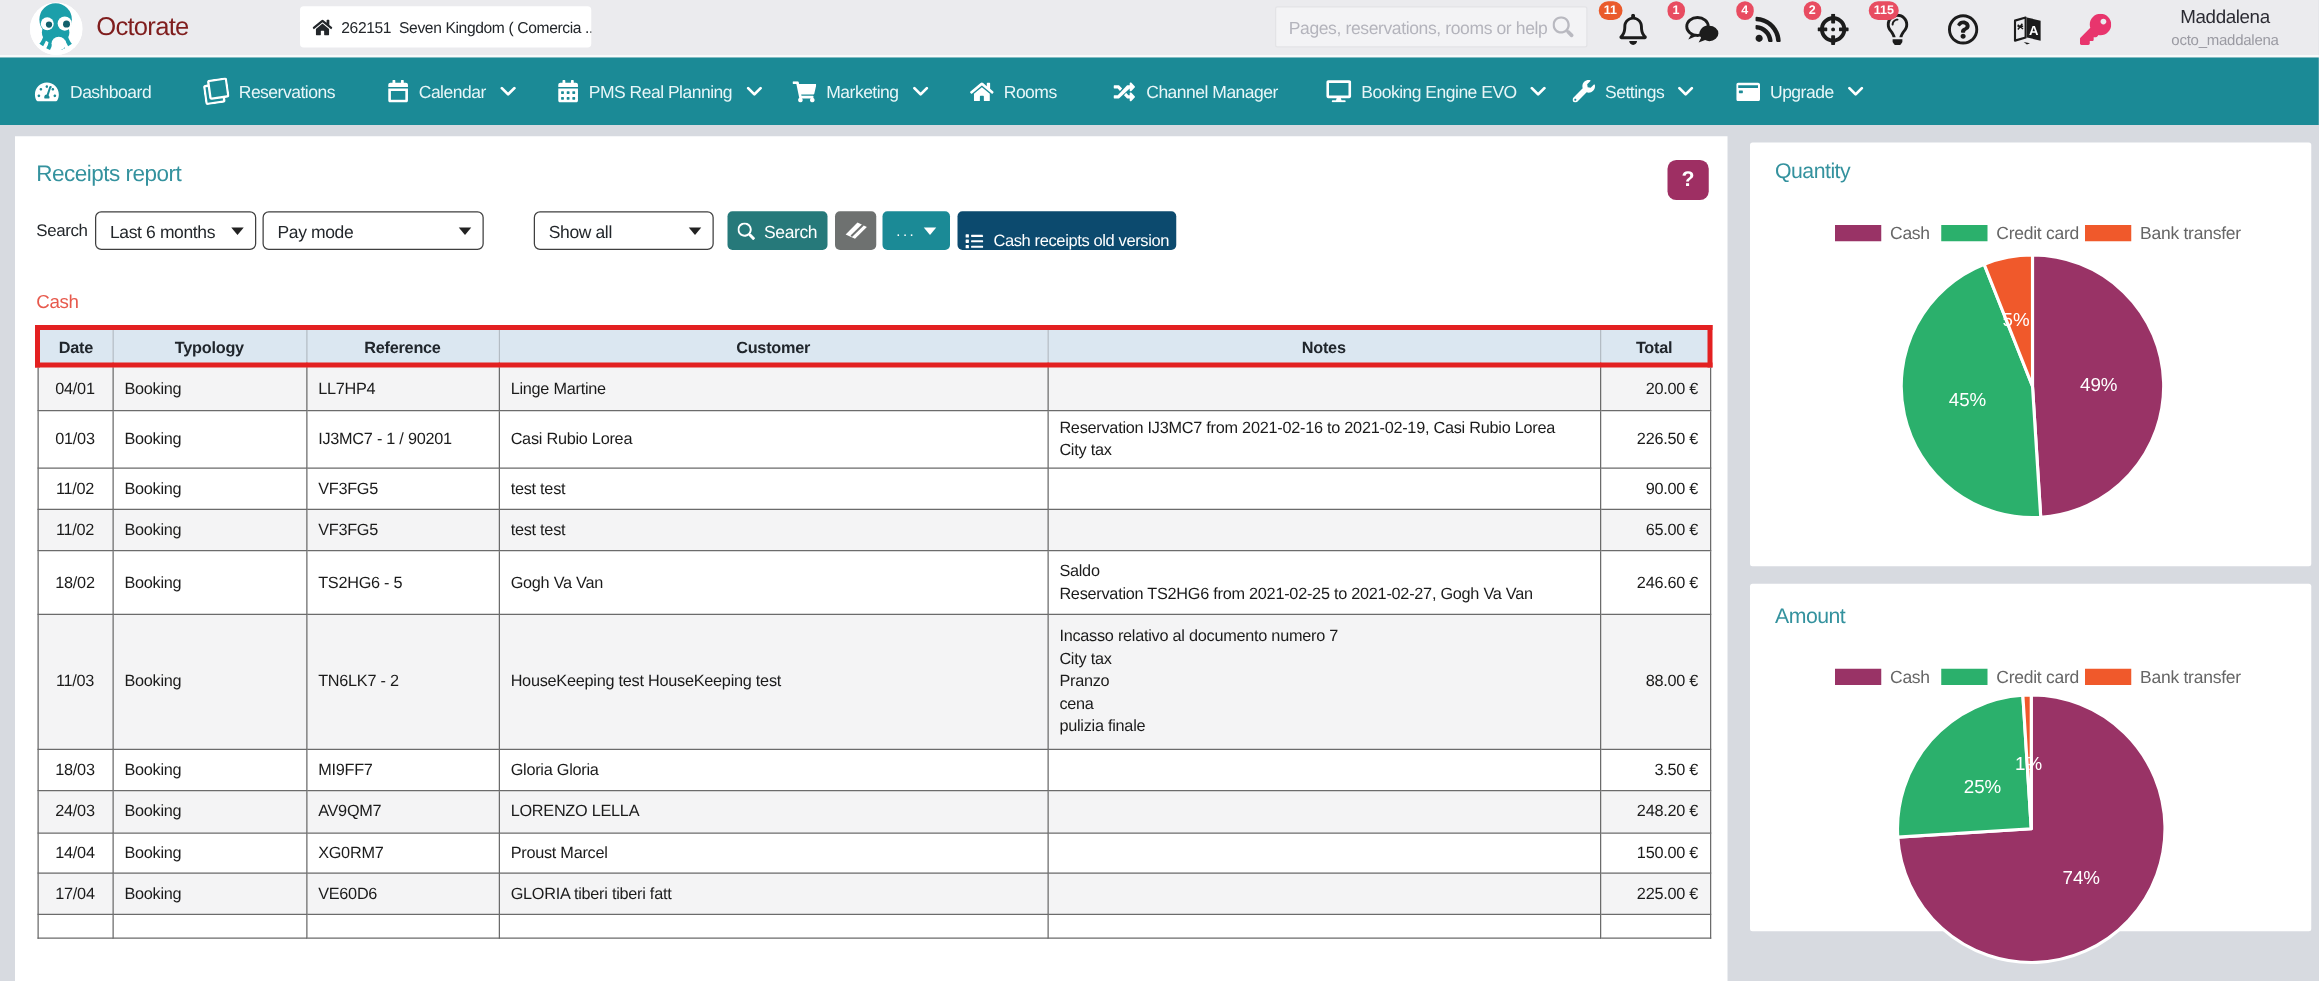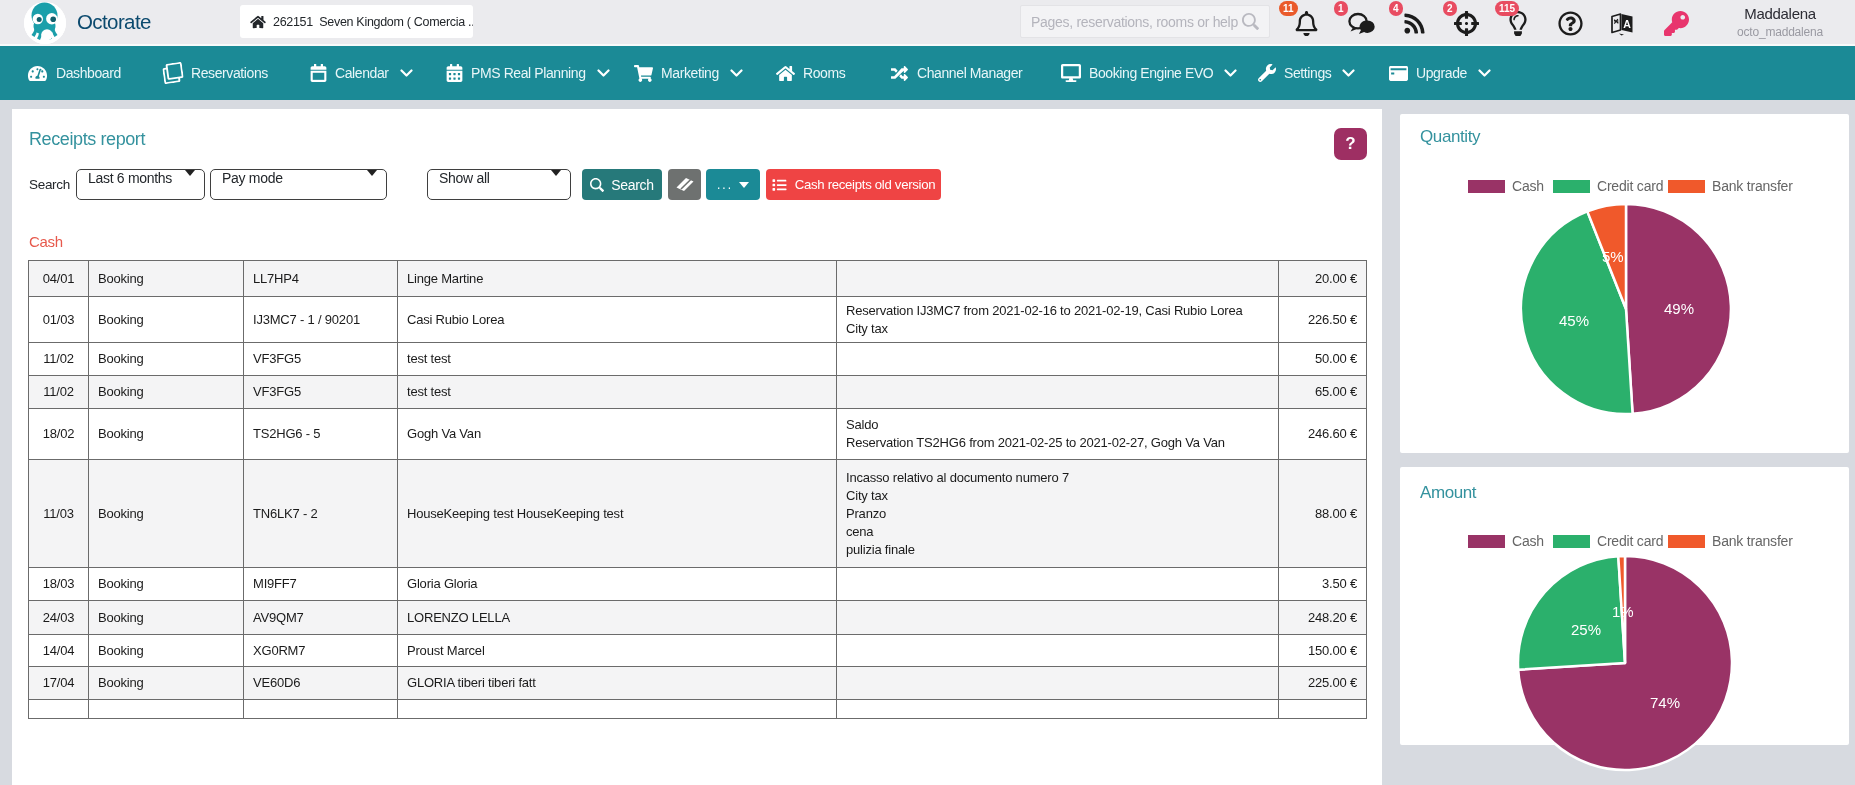--- a/index.html
+++ b/index.html
@@ -1,39 +1,39 @@
 <!DOCTYPE html>
 <html><head>
 <meta charset="utf-8">
 <style>
 * { margin:0; padding:0; box-sizing:border-box; }
 html,body { width:1855px; height:785px; overflow:hidden; background:#d7dae0; font-family:"Liberation Sans", sans-serif; }
 .abs { position:absolute; }
 
 #tophdr { position:absolute; left:0; top:0; width:1855px; height:46px; background:#ebebee; border-bottom:2px solid #f8fafa; }
 #logo-circle { position:absolute; left:24px; top:2px; width:42px; height:42px; border-radius:50%; background:#fff; }
-#brand { position:absolute; left:77px; top:10px; font-size:20.5px; color:#0c4a6e; letter-spacing:-0.6px; }
+#brand { position:absolute; left:77px; top:10px; font-size:20.5px; color:#7f1d1d; letter-spacing:-0.6px; }
 #crumb { position:absolute; left:240px; top:5px; width:233px; height:33px; background:#fff; border-radius:3px; padding:0 10px; display:flex; align-items:center; font-size:12.5px; color:#23272b; letter-spacing:-0.3px; white-space:nowrap; overflow:hidden; }
 #hsearch { position:absolute; left:1020px; top:5px; width:250px; height:33px; background:#f3f3f5; border:1px solid #e3e3e6; border-radius:2px; display:flex; align-items:center; padding:0 10px; }
 #hsearch span { color:#b4b4bc; font-size:14px; letter-spacing:-0.3px; }
 .hicon { position:absolute; top:10px; }
 .badge { position:absolute; top:1px; height:15px; border-radius:8px; background:#e84c61; color:#fff; font-size:10px; font-weight:bold; display:flex; align-items:center; justify-content:center; padding:0 4px; }
 #uname { position:absolute; left:1700px; top:5px; width:160px; text-align:center; }
 #uname .n1 { font-size:15px; color:#2b2b33; letter-spacing:-0.3px; }
 #uname .n2 { font-size:12px; color:#9a9aa2; margin-top:3px; letter-spacing:-0.2px; }
 
 #nav { position:absolute; left:0; top:46px; width:1855px; height:54px; background:#1b8a96; }
 .nitem { position:absolute; top:46px; height:54px; display:flex; align-items:center; gap:8px; color:#e8f6f8; font-size:14px; letter-spacing:-0.4px; }
 .chev { margin-left:3px; }
 
 #panel { position:absolute; left:12px; top:109px; width:1370px; height:676px; background:#fff; }
 #rtitle { position:absolute; left:29px; top:129px; font-size:18px; color:#34929e; letter-spacing:-0.4px; }
 #helpbtn { position:absolute; left:1334px; top:128px; width:33px; height:32px; background:#9e2f63; border-radius:7px; color:#fff; font-size:17px; font-weight:bold; display:flex; align-items:center; justify-content:center; }
 #slabel { position:absolute; left:29px; top:177px; font-size:13.5px; color:#23272b; letter-spacing:-0.3px; }
-.sel { position:absolute; top:169px; height:31px; background:#fff; border:1px solid #3f3f3f; border-radius:5px; display:flex; justify-content:space-between; padding:0 9px 0 11px; font-size:14px; color:#23272b; letter-spacing:-0.3px; white-space:nowrap; }
+.sel { position:absolute; top:169px; height:31px; background:#fff; border:1px solid #3f3f3f; border-radius:5px; display:flex; align-items:center; justify-content:space-between; padding:0 9px 0 11px; font-size:14px; color:#23272b; letter-spacing:-0.3px; white-space:nowrap; }
 .sel .car { width:0; height:0; border-left:5px solid transparent; border-right:5px solid transparent; border-top:6px solid #222; margin-left:10px; }
 .btn { position:absolute; top:169px; height:31px; border-radius:4px; color:#fff; display:flex; align-items:center; justify-content:center; font-size:14px; letter-spacing:-0.3px; white-space:nowrap; }
 #cashlbl { position:absolute; left:29px; top:233px; font-size:15px; color:#e7594c; letter-spacing:-0.3px; }
 
 table { border-collapse:collapse; table-layout:fixed; }
 #tbl { position:absolute; left:28px; top:260px; width:1338px; font-size:13px; color:#1b1b1b; }
 #tbl th { background:#dbe7f1; color:#20262c; font-weight:bold; font-size:13px; height:30px; border-left:1px solid #b3bcc4; text-align:center; letter-spacing:-0.2px; }
 #tbl td { border:1px solid #6b6b6b; padding:0 9px; line-height:18px; letter-spacing:-0.2px; vertical-align:middle; }
 #tbl tr.odd td { background:#f4f4f5; }
 #hdrrow { border:4px solid #e32021; }
@@ -172,35 +172,43 @@
 <div class="btn" style="left:582px;width:80px;background:#26797a;"><svg width="14" height="14" viewBox="0 0 512 512" fill="#fff" style="margin-right:7px">
       <path d="M505 442.7L405.3 343c-4.5-4.5-10.6-7-17-7H372c27.6-35.3 44-79.7 44-128C416 93.1 322.9 0 208 0S0 93.1 0 208s93.1 208 208 208c48.3 0 92.7-16.4 128-44v16.3c0 6.4 2.5 12.5 7 17l99.7 99.7c9.4 9.4 24.6 9.4 33.9 0l28.3-28.3c9.4-9.3 9.4-24.5.1-33.9zm-297-82.7c-83.9 0-152-68.1-152-152s68.1-152 152-152 152 68.1 152 152-68.1 152-152 152z"></path>
     </svg>Search</div>
 <div class="btn" style="left:668px;width:33px;background:#6e7170;">
     <svg width="18" height="15" viewBox="0 0 18 15">
       <polygon points="0.5,10.5 10,1 17.5,4.5 8,14" fill="#fff"></polygon>
       <line x1="5" y1="12" x2="14.5" y2="2.8" stroke="#6e7170" stroke-width="1.6"></line>
     </svg>
   </div>
 <div class="btn" style="left:706px;width:54px;background:#1b8a96;font-size:12px;letter-spacing:2px;">...<span style="display:inline-block;width:0;height:0;border-left:5px solid transparent;border-right:5px solid transparent;border-top:6px solid #fff;margin-left:6px"></span></div>
-<div class="btn" style="left:766px;width:175px;background:#ef4444;font-size:13.2px;"><svg width="15" height="14" viewBox="0 0 512 512" fill="#fff" style="margin-right:8px">
+<div class="btn" style="left:766px;width:175px;background:#0c4a6e;font-size:13.2px;align-items:flex-end;"><svg width="15" height="14" viewBox="0 0 512 512" fill="#fff" style="margin-right:8px">
       <path d="M80 368H16a16 16 0 0 0-16 16v64a16 16 0 0 0 16 16h64a16 16 0 0 0 16-16v-64a16 16 0 0 0-16-16zm0-320H16A16 16 0 0 0 0 64v64a16 16 0 0 0 16 16h64a16 16 0 0 0 16-16V64a16 16 0 0 0-16-16zm0 160H16a16 16 0 0 0-16 16v64a16 16 0 0 0 16 16h64a16 16 0 0 0 16-16v-64a16 16 0 0 0-16-16zm416 176H176a16 16 0 0 0-16 16v32a16 16 0 0 0 16 16h320a16 16 0 0 0 16-16v-32a16 16 0 0 0-16-16zm0-320H176a16 16 0 0 0-16 16v32a16 16 0 0 0 16 16h320a16 16 0 0 0 16-16V96a16 16 0 0 0-16-16zm0 160H176a16 16 0 0 0-16 16v32a16 16 0 0 0 16 16h320a16 16 0 0 0 16-16v-32a16 16 0 0 0-16-16z"></path>
     </svg>Cash receipts old version</div>
 <div id="cashlbl">Cash</div>
 
 <table id="tbl">
 <colgroup>
       <col style="width:60px">
       <col style="width:155px">
       <col style="width:154px">
       <col style="width:439px">
       <col style="width:442px">
       <col style="width:88px">
     </colgroup>
 <tbody>
+      <tr id="hdrrow">
+        <th style="border-left:none">Date</th>
+        <th>Typology</th>
+        <th>Reference</th>
+        <th>Customer</th>
+        <th>Notes</th>
+        <th>Total</th>
+      </tr>
 <tr class="odd" style="height:36px">
         <td class="c">04/01</td>
         <td>Booking</td>
         <td>LL7HP4</td>
         <td>Linge Martine</td>
         <td></td>
         <td class="r">20.00 €</td>
       </tr>
 <tr style="height:46px">
         <td class="c">01/03</td>
@@ -209,21 +217,21 @@
         <td>Casi Rubio Lorea</td>
         <td>Reservation IJ3MC7 from 2021-02-16 to 2021-02-19, Casi Rubio Lorea<br>City tax</td>
         <td class="r">226.50 €</td>
       </tr>
 <tr style="height:33px">
         <td class="c">11/02</td>
         <td>Booking</td>
         <td>VF3FG5</td>
         <td>test test</td>
         <td></td>
-        <td class="r">50.00 €</td>
+        <td class="r">90.00 €</td>
       </tr>
 <tr class="odd" style="height:33px">
         <td class="c">11/02</td>
         <td>Booking</td>
         <td>VF3FG5</td>
         <td>test test</td>
         <td></td>
         <td class="r">65.00 €</td>
       </tr>
 <tr style="height:51px">

